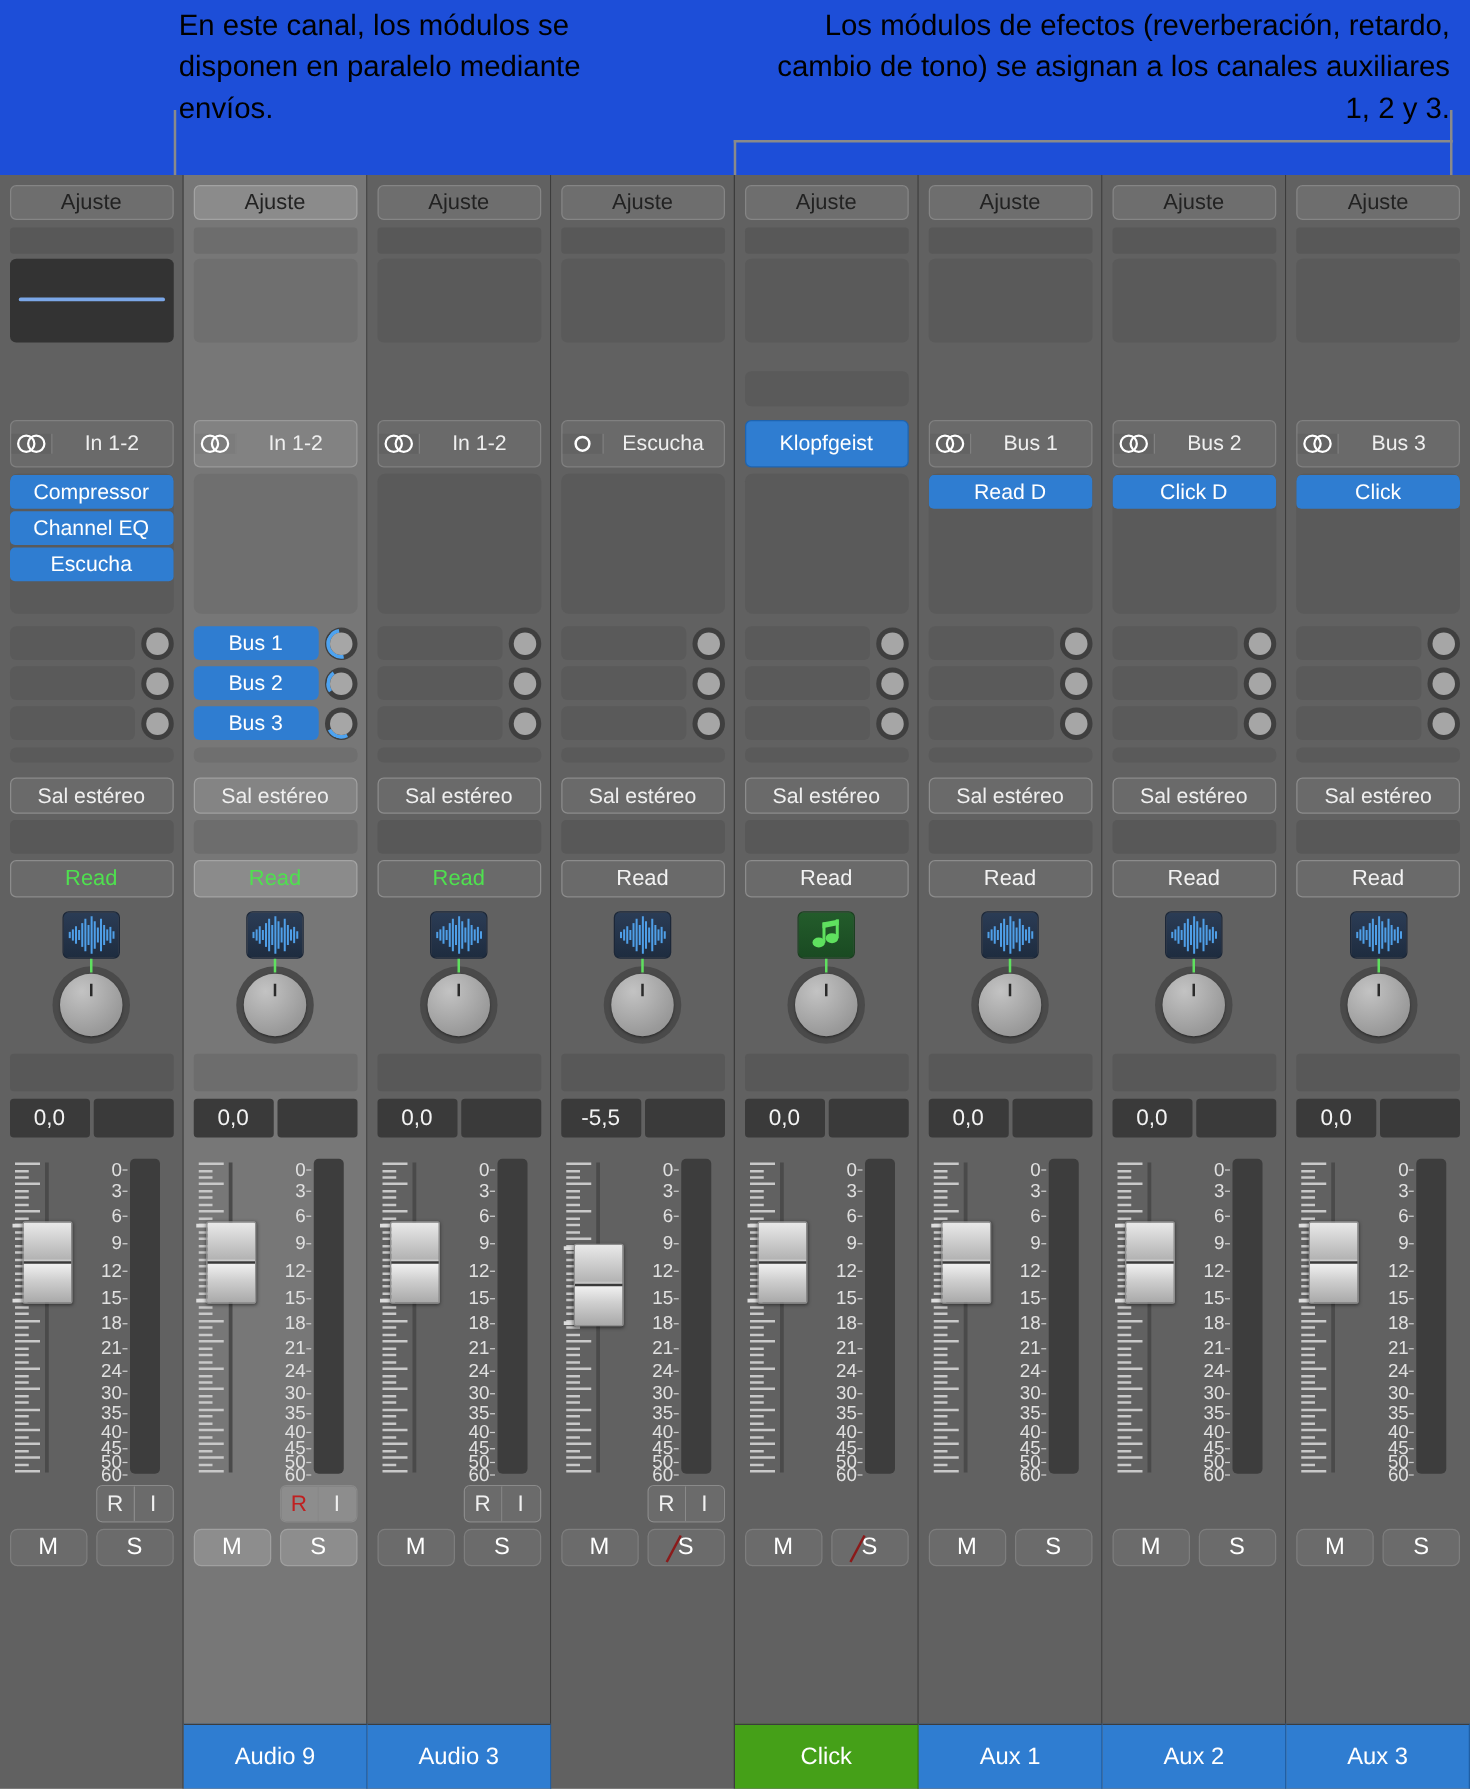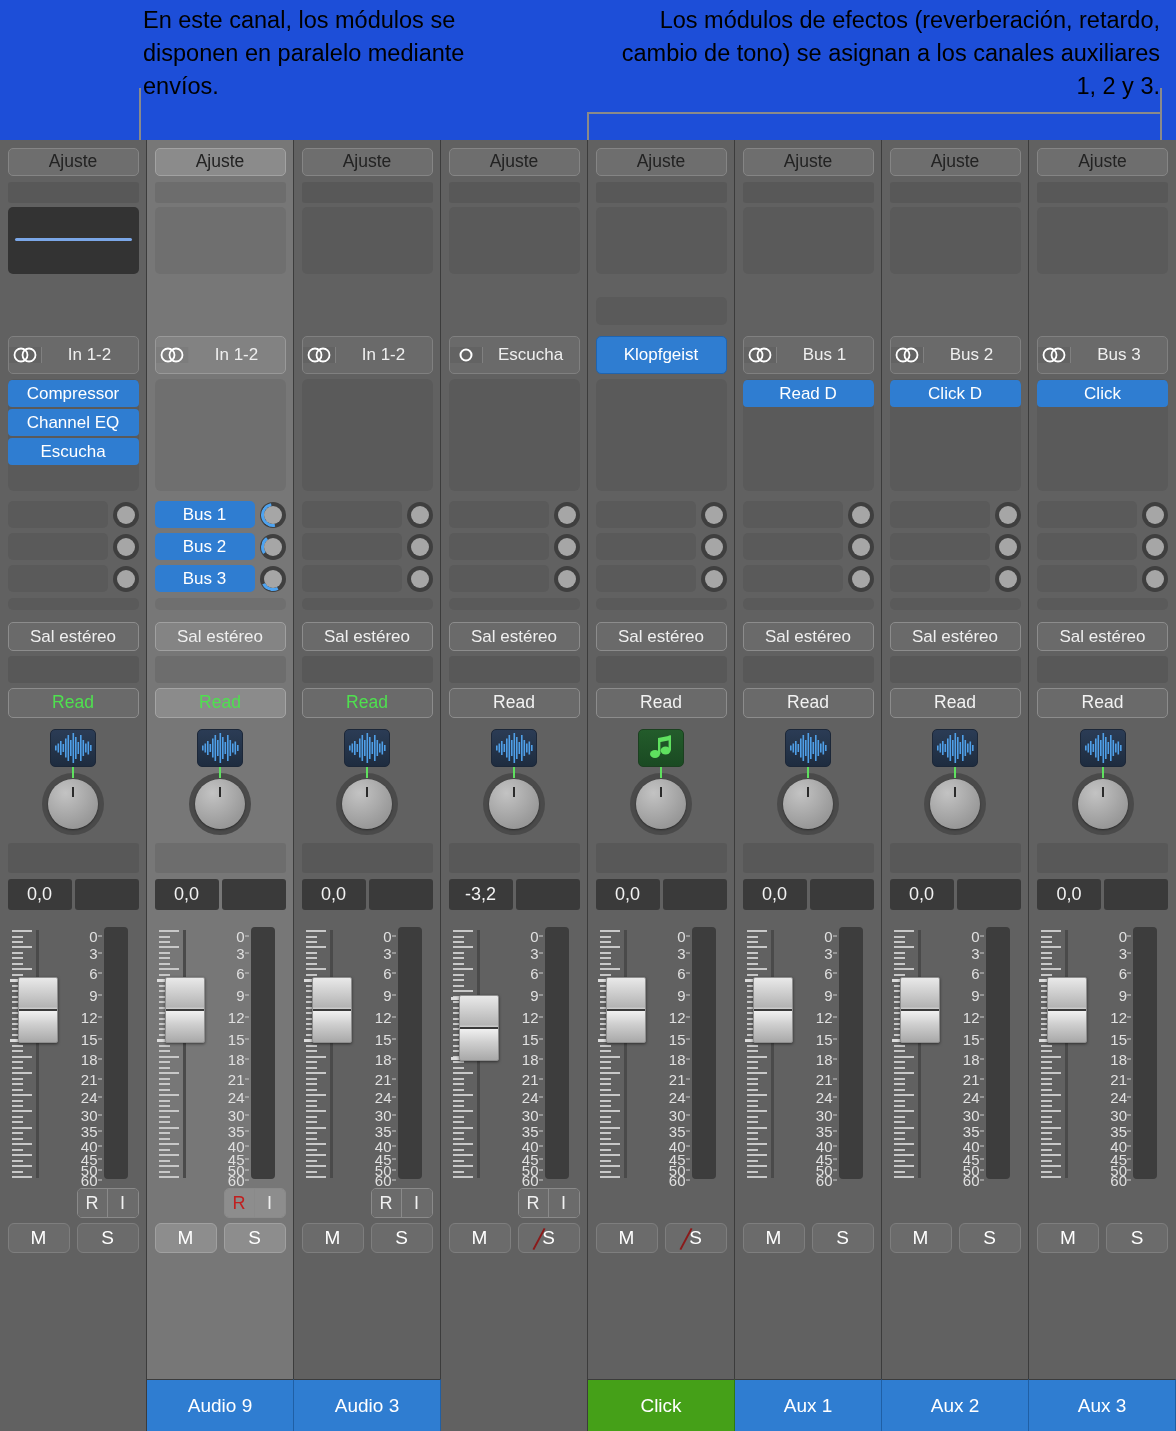--- a/index.html
+++ b/index.html
@@ -897,21 +897,21 @@
         <div class="pan-wrap">
           <div class="pan-knob">
             <div class="topmark"></div>
             <div class="cap">
               <div class="tick"></div>
             </div>
           </div>
         </div>
         <div class="pan-blank"></div>
         <div class="val-row">
-          <div class="val-box">-3,2</div>
+          <div class="val-box">-5,5</div>
           <div class="val-box empty"></div>
         </div>
         <div class="fm-wrap">
           <div class="tickcol">
             <div class="tk" style="top:0.0px;width:20px;"></div>
             <div class="tk" style="top:5.5px;width:11px;"></div>
             <div class="tk" style="top:10.9px;width:11px;"></div>
             <div class="tk" style="top:16.4px;width:20px;"></div>
             <div class="tk" style="top:21.9px;width:11px;"></div>
             <div class="tk" style="top:27.3px;width:11px;"></div>

